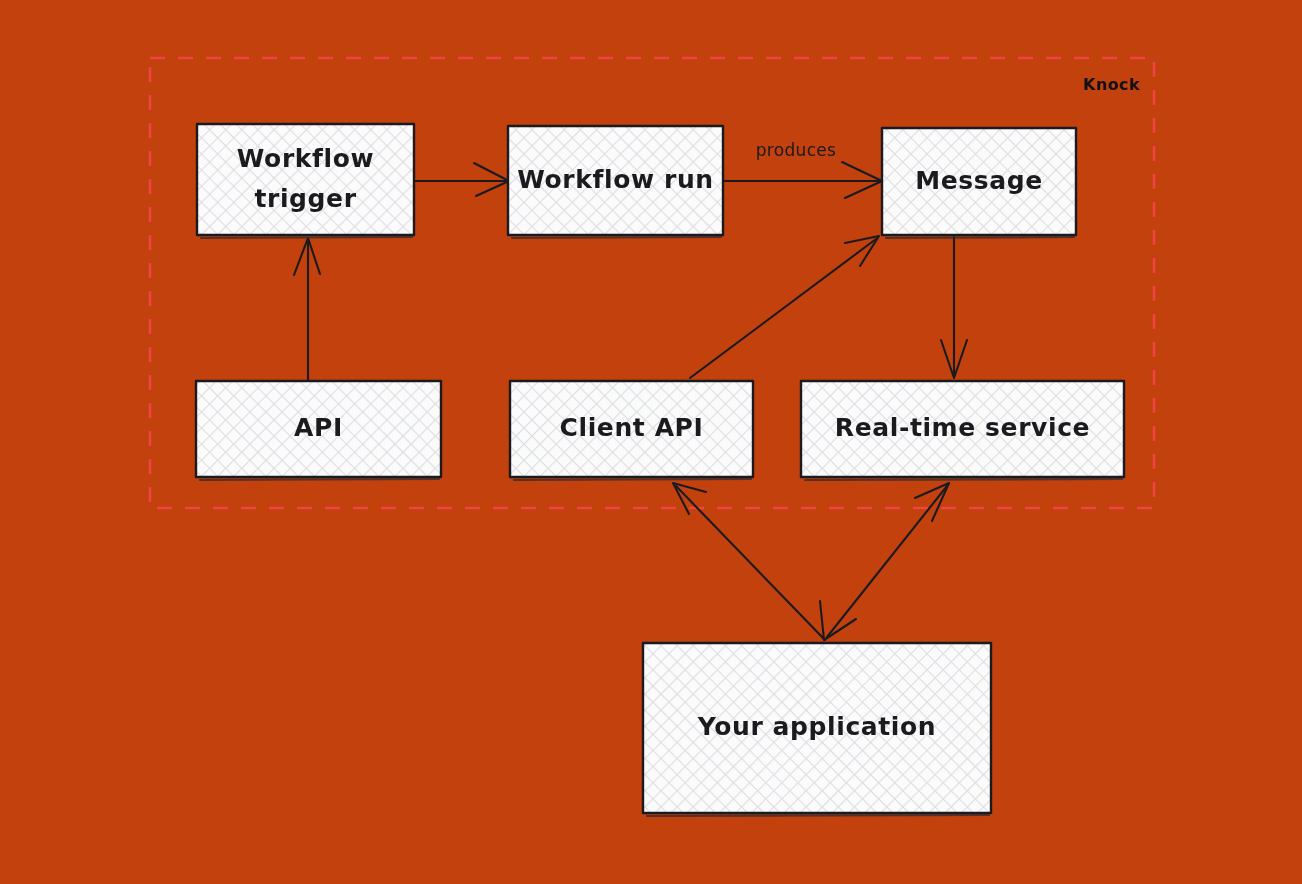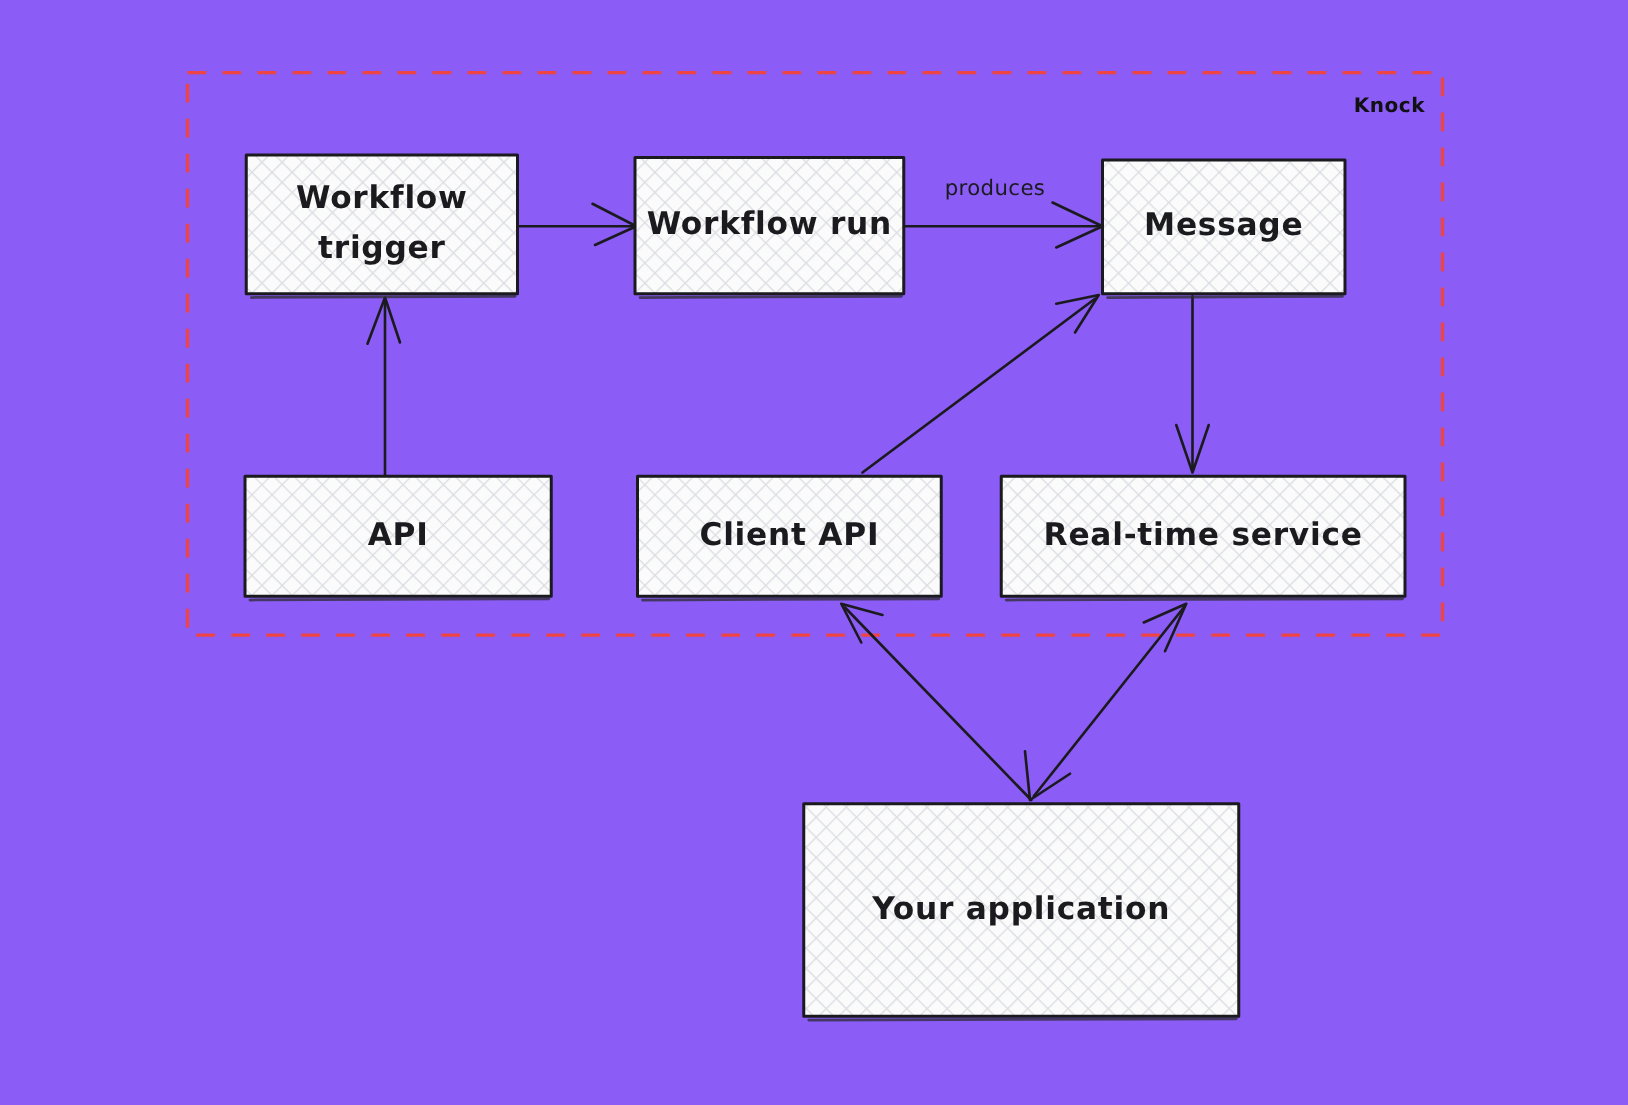--- a/index.html
+++ b/index.html
@@ -7,21 +7,21 @@
     padding: 0;
     background: #ffffff;
   }
   body {
     font-family: "DejaVu Sans", sans-serif;
   }
   #canvas {
     position: relative;
     width: 1302px;
     height: 884px;
-    background: #8b5cf6;
+    background: #c2410c;
     overflow: hidden;
     text-decoration: underline;
   }
   #diagram-svg {
     position: absolute;
     left: 0;
     top: 0;
     width: 1302px;
     height: 884px;
   }

